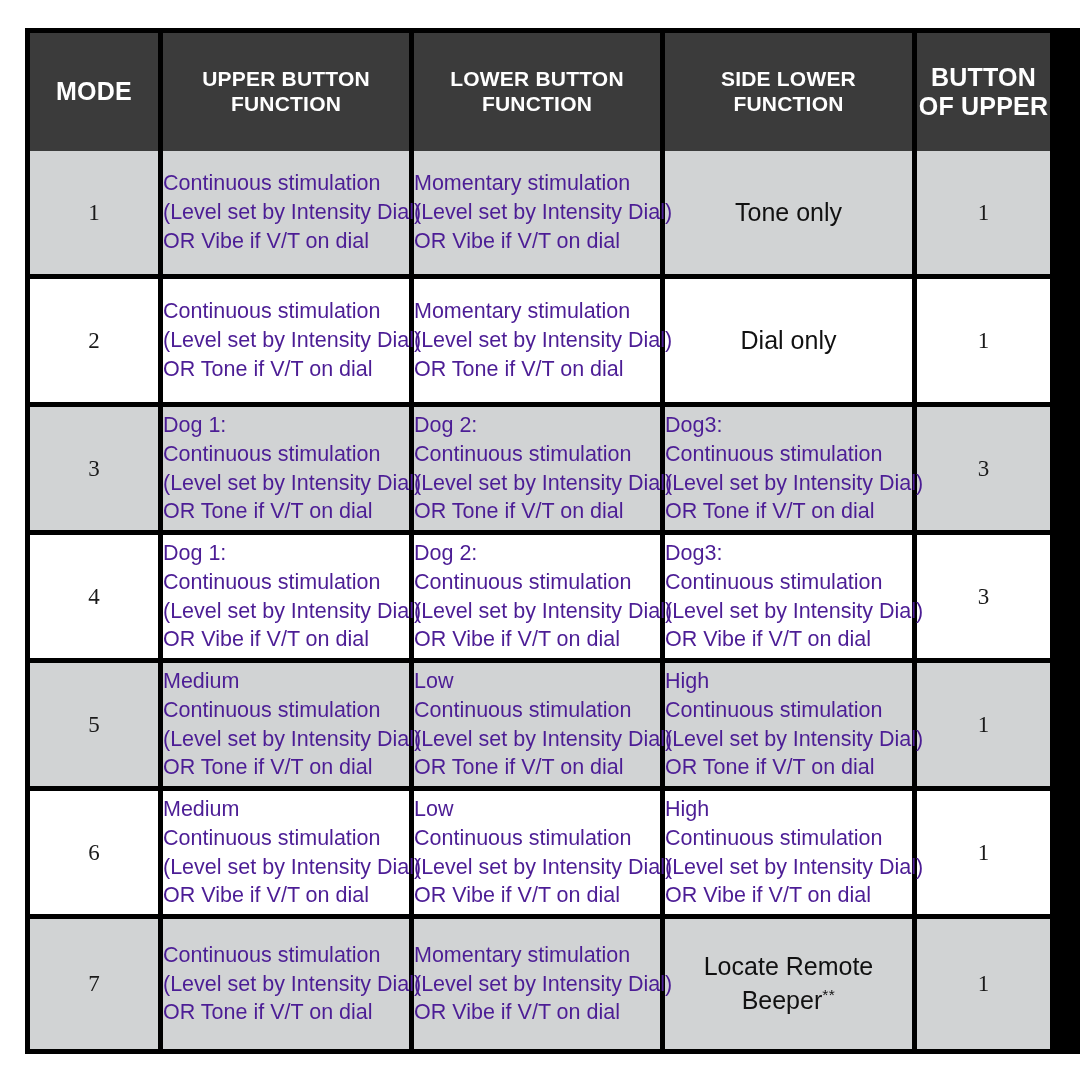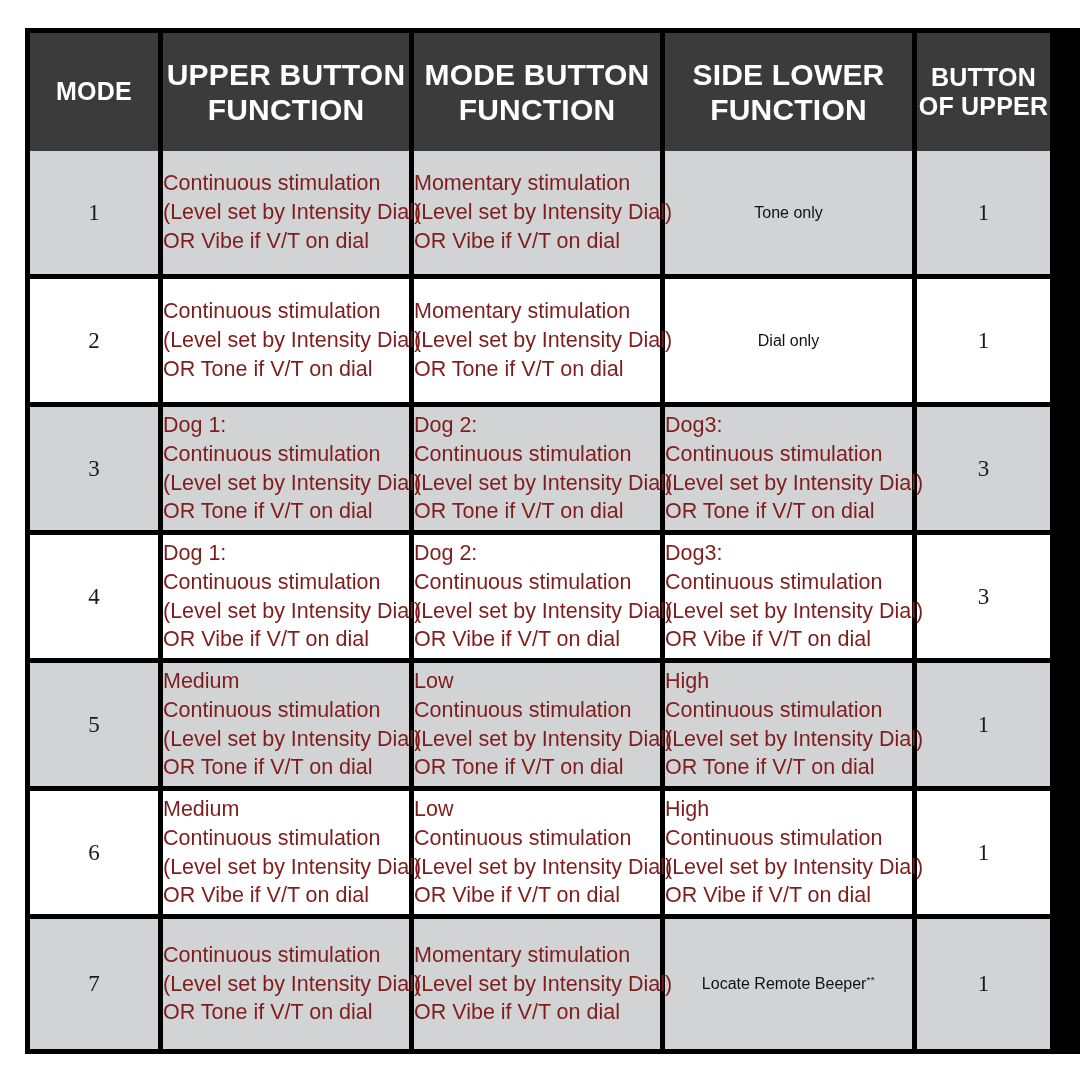--- a/index.html
+++ b/index.html
@@ -64,21 +64,21 @@
   col.c-lower { width: 251px; }
   col.c-side  { width: 252px; }
   col.c-dogs  { width: 133px; }
 
   
   thead th {
     background: #3b3b3b;
     color: #ffffff;
     font-weight: bold;
     text-align: center;
-    font-size: 30px;
+    font-size: 21px;
     line-height: 1.18;
     letter-spacing: 0.2px;
     height: 118px;
     padding: 4px 6px;
   }
   thead th.h-mode,
   thead th.h-dogs {
     font-size: 25px;
   }
   thead th .hline { display: block; white-space: nowrap; }
@@ -91,29 +91,29 @@
     text-align: center;
     font-size: 23px;
     color: #1a1a1a;
     font-family: "Liberation Serif", serif;
   }
 
   td.txt {
     text-align: left;
     font-size: 21.5px;
     line-height: 1.345;
-    color: #7f1d1d;
+    color: #4c1d95;
     padding: 10px 8px 10px 11px;
     font-family: "Liberation Sans", sans-serif;
   }
   td.txt .line { display: block; white-space: nowrap; }
 
   td.center {
     text-align: center;
-    font-size: 16px;
+    font-size: 25px;
     line-height: 1.345;
     color: #111111;
     padding: 10px 8px;
   }
   td.center .line { display: block; }
 
   
   tr.r-3line td { height: 128px; }
   tr.r-4line td { height: 128px; }
   tr.r-last td  { height: 130px; }
@@ -141,21 +141,21 @@
       <thead>
         <tr>
           <th class="h-mode">
               <span class="hline">MODE</span>
             </th>
           <th class="h-upper">
               <span class="hline">UPPER BUTTON</span>
               <span class="hline">FUNCTION</span>
             </th>
           <th class="h-lower">
-              <span class="hline">MODE BUTTON</span>
+              <span class="hline">LOWER BUTTON</span>
               <span class="hline">FUNCTION</span>
             </th>
           <th class="h-side">
               <span class="hline">SIDE LOWER</span>
               <span class="hline">FUNCTION</span>
             </th>
           <th class="h-dogs">
               <span class="hline">BUTTON</span>
               <span class="hline">OF UPPER</span>
             </th>

